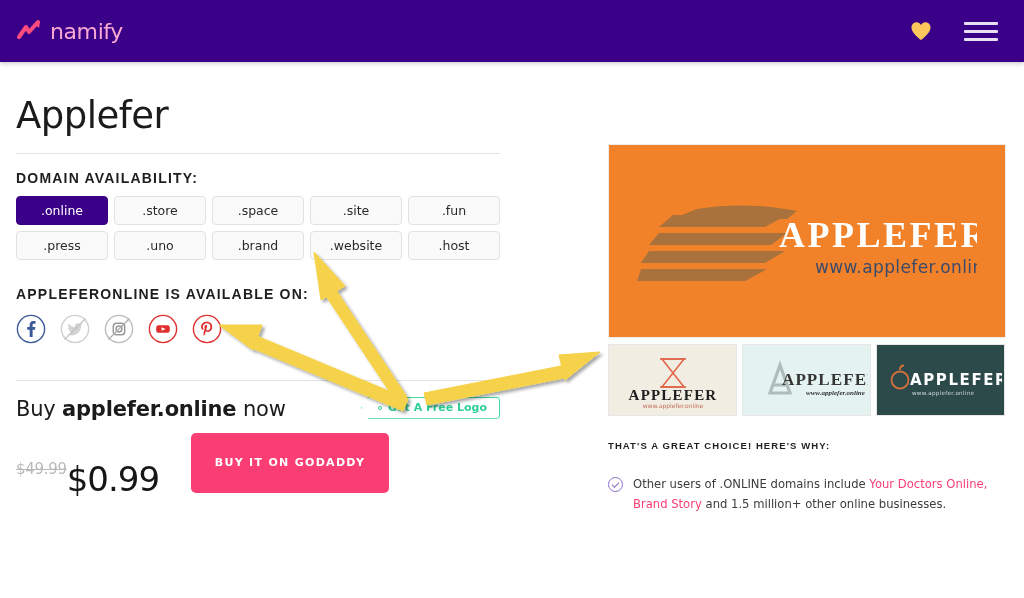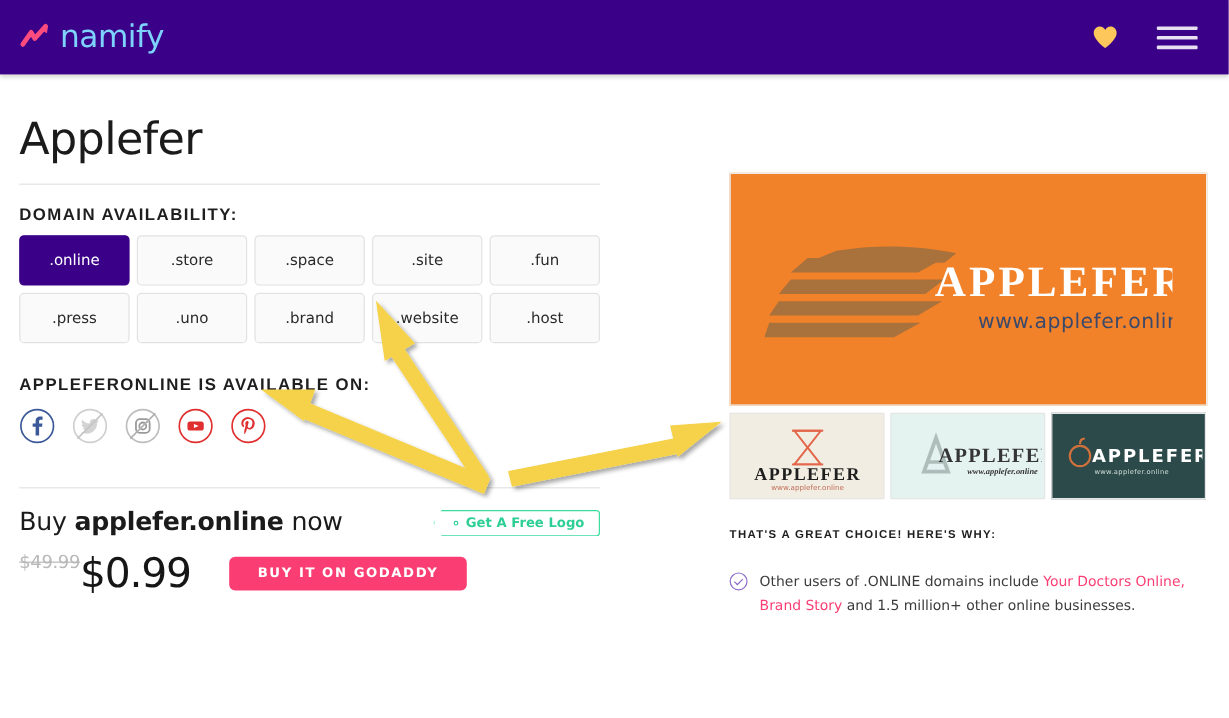--- a/index.html
+++ b/index.html
@@ -16,21 +16,21 @@
     position: absolute; left:0; top:0; width:1024px; height:62px;
     background:#3A0088;
     display:flex; align-items:center; justify-content:space-between;
     padding: 0 18px 0 16px;
     box-shadow: 0 2px 4px rgba(0,0,0,.18);
     z-index: 5;
   }
   .brand { display:flex; align-items:center; gap:4px; }
   .brand-mark { width:30px; height:26px; display:block; }
   .brand-name {
-    color:#7dd3fc; font-size:26px; letter-spacing:-0.4px; font-weight:400;
+    color:#f9a8d4; font-size:22px; letter-spacing:-0.4px; font-weight:400;
     font-family:"DejaVu Sans", sans-serif;
     text-align:center;
   }
   .header-right { display:flex; align-items:center; gap:32px; padding-right:8px;}
   .heart-fav { width:22px; height:20px; display:block; }
   .hamburger { width:34px; display:flex; flex-direction:column; gap:5px; cursor:pointer; }
   .hamburger span { display:block; height:3px; background:#e6e0f2; border-radius:1px; }
 
   
   .left { position:absolute; left:16px; top:78px; width:484px; }
@@ -42,34 +42,34 @@
   }
   .rule { height:1px; background:#e3e3e3; margin-top:16px; }
 
   .section-label {
     font-size:14px; font-weight:700; letter-spacing:1.2px;
     color:#1e1e1e; text-transform:uppercase; margin-top:16px;
   }
 
   .chips { display:flex; flex-wrap:wrap; gap:6px; margin-top:10px; }
   .chip {
-    width:92px; height:42px; border:1px solid #e2e2e2; border-radius:4px;
+    width:92px; height:29px; border:1px solid #e2e2e2; border-radius:4px;
     background:#fafafa; display:flex; align-items:center; justify-content:center;
     font-size:12.5px; color:#2a2a2a; cursor:pointer;
     font-family:"DejaVu Sans", sans-serif;
   }
   .chip.selected { background:#3A0088; border-color:#3A0088; color:#fff; }
 
   .socials { display:flex; gap:14px; margin-top:12px; }
   .social { width:30px; height:30px; position:relative; cursor:pointer; }
   .social svg { display:block; }
 
   .rule2 { height:1px; background:#e3e3e3; margin-top:36px; }
 
-  .buyline { display:flex; align-items:flex-end; justify-content:space-between; margin-top:16px; }
+  .buyline { display:flex; align-items:flex-start; justify-content:space-between; margin-top:16px; }
   .buyline h2 {
     font-size:21px; font-weight:400; color:#1b1b1b;
     font-family:"DejaVu Sans", sans-serif; letter-spacing:-0.2px;
   }
   .buyline h2 b { font-weight:700; }
   .freelogo {
     position:relative; height:22px; padding:0 12px 0 16px;
     border:1px solid #3DDCA0; color:#2ecf96;
     display:flex; align-items:center; gap:6px;
     font-size:11px; font-weight:700; cursor:pointer;
@@ -84,21 +84,21 @@
   .old-price {
     font-size:15px; color:#b9b9b9; text-decoration:line-through;
     font-family:"DejaVu Sans", sans-serif; letter-spacing:-0.3px;
   }
   .new-price {
     font-size:34px; color:#161616; font-weight:400; line-height:1.15;
     font-family:"DejaVu Sans", sans-serif; letter-spacing:-1px;
   }
   .godaddy-btn {
     background:#FA3E73; color:#fff; border:none; border-radius:5px;
-    width:198px; height:28px; font-size:11px; font-weight:700;
+    width:198px; height:60px; font-size:11px; font-weight:700;
     letter-spacing:1.3px; cursor:pointer; margin-bottom:6px;
     font-family:"DejaVu Sans", sans-serif;
   }
 
   
   .right { position:absolute; left:608px; top:144px; width:400px; }
 
   .logo-main {
     width:398px; height:194px; background:#F2822A;
     display:flex; align-items:center; justify-content:center;

